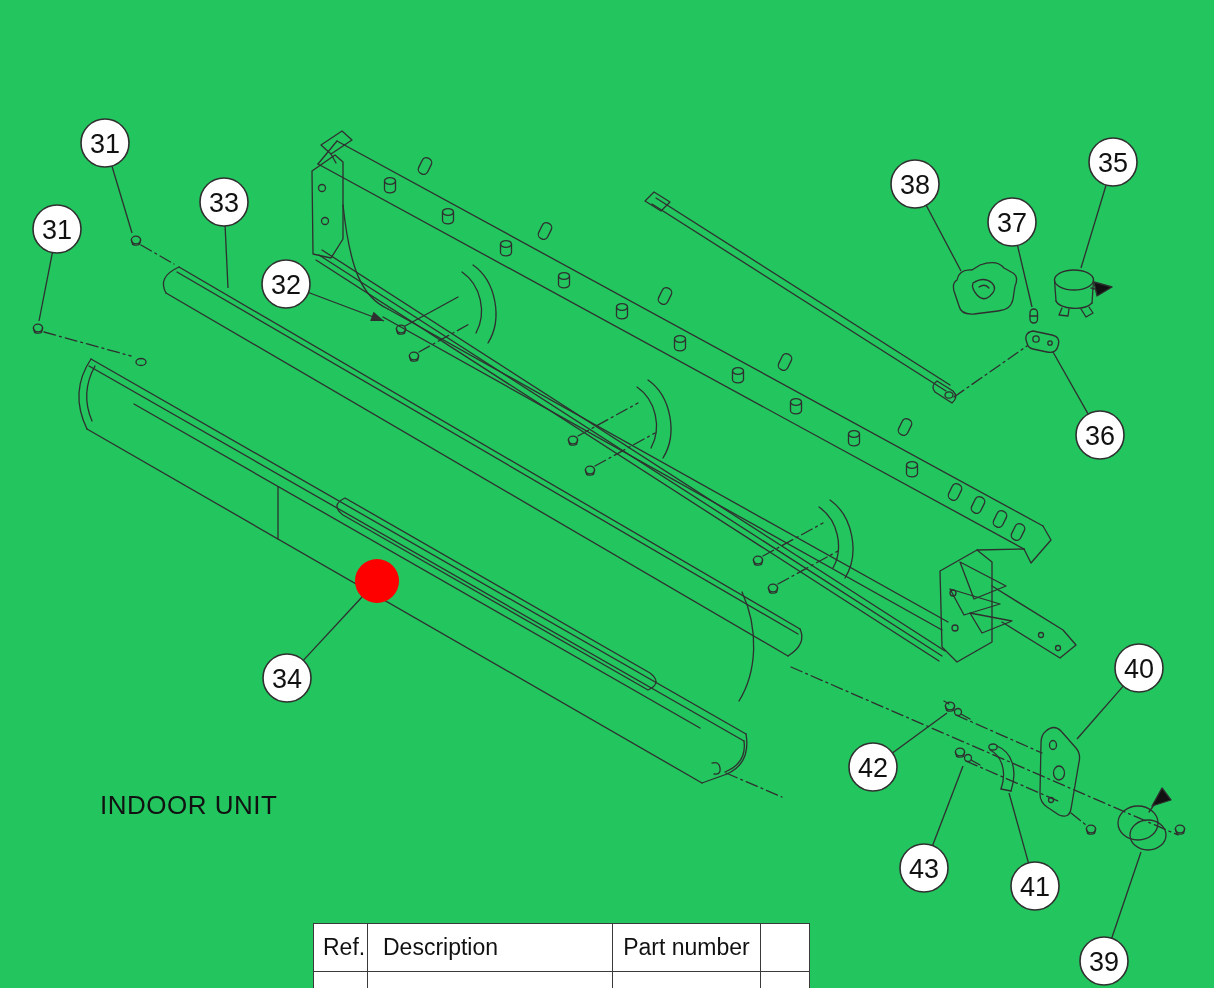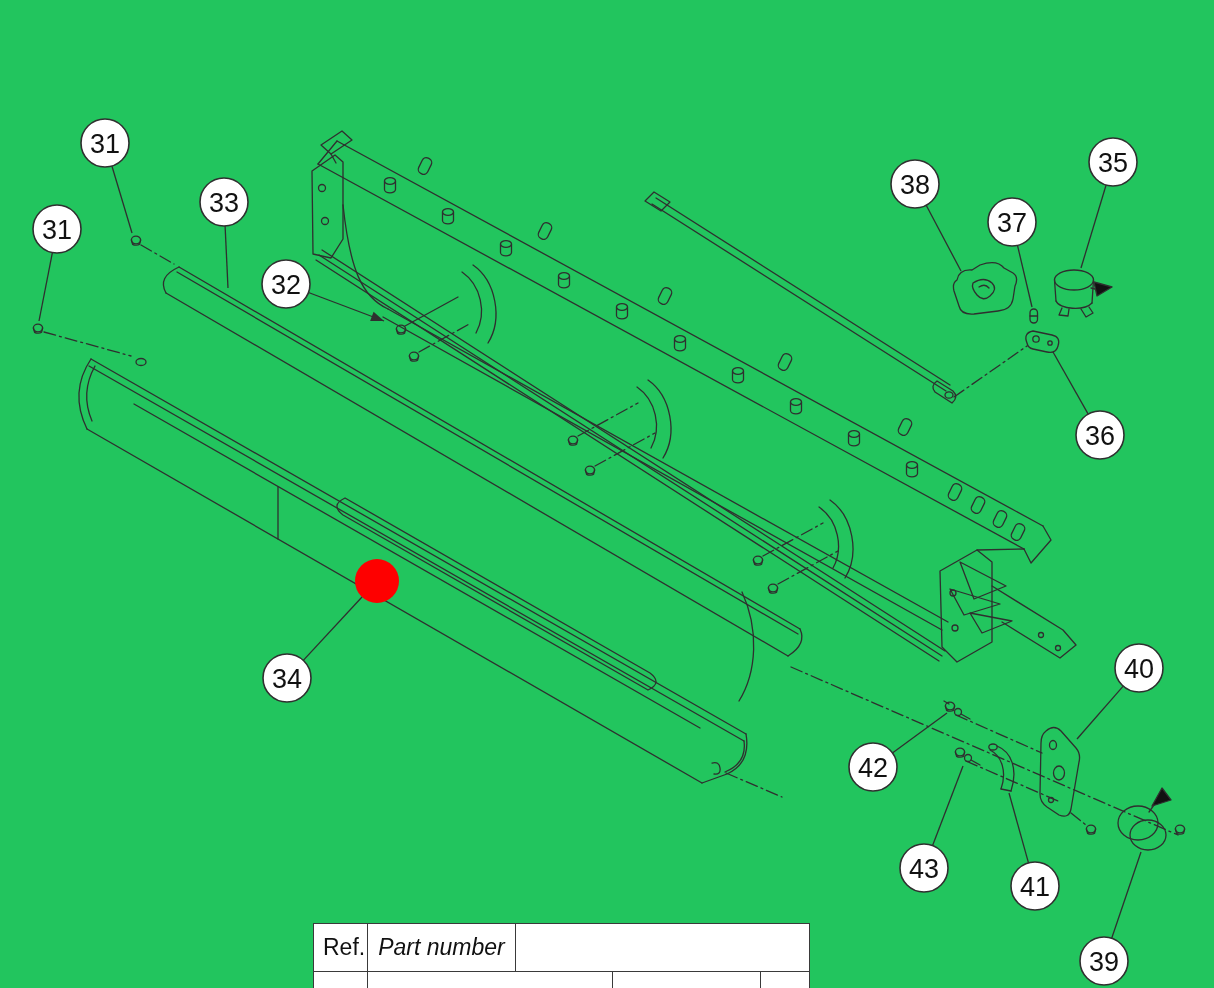--- a/index.html
+++ b/index.html
@@ -17,21 +17,21 @@
     border:1.5px solid #3a3a3a;border-bottom:none;box-sizing:border-box;
     font-size:23px;color:#111;background:#fff;
   }
   .t-row{display:flex;}
   .t-row.header{height:47px;border-bottom:1.5px solid #3a3a3a;}
   .t-row.partial{height:16px;}
   .t-cell{box-sizing:border-box;border-right:1.5px solid #3a3a3a;display:flex;align-items:center;overflow:hidden;}
   .t-cell:last-child{border-right:none;}
   .c0{width:54px;padding-left:9px;}
   .c1{width:245px;padding-left:15px;}
-  .c2{width:148px;justify-content:center;font-style:italic;}
+  .c2{width:148px;justify-content:center;}
   .c3{width:47px;}
 </style>
 </head>
 <body>
 
 <div class="stage">
 
   <svg class="art" width="1214" height="988" viewBox="0 0 1214 988">
     <defs>
       <g id="peg">
@@ -310,24 +310,26 @@
           <text x="1035" y="887" text-anchor="middle" dominant-baseline="central" fill="#111111" font-size="27" font-family="&quot;Liberation Sans&quot;, sans-serif">41</text>
         </g>
         <g>
           <line x1="1111.7" y1="938.3" x2="1141" y2="852" stroke="#2f2f2f" stroke-width="1.3"></line>
           <circle cx="1104" cy="961" r="24" fill="#ffffff" stroke="#2f2f2f" stroke-width="1.6"></circle>
           <text x="1104" y="962" text-anchor="middle" dominant-baseline="central" fill="#111111" font-size="27" font-family="&quot;Liberation Sans&quot;, sans-serif">39</text>
         </g>
       </g>
   </svg>
 
+  <div class="diagram-title">INDOOR UNIT</div>
 
   <div class="parts-table">
     <div class="t-row header">
       <div class="t-cell c0">Ref.</div>
+      <div class="t-cell c1">Description</div>
       <div class="t-cell c2">Part number</div>
       <div class="t-cell c3"></div>
     </div>
     <div class="t-row partial">
       <div class="t-cell c0"></div>
       <div class="t-cell c1"></div>
       <div class="t-cell c2"></div>
       <div class="t-cell c3"></div>
     </div>
   </div>

